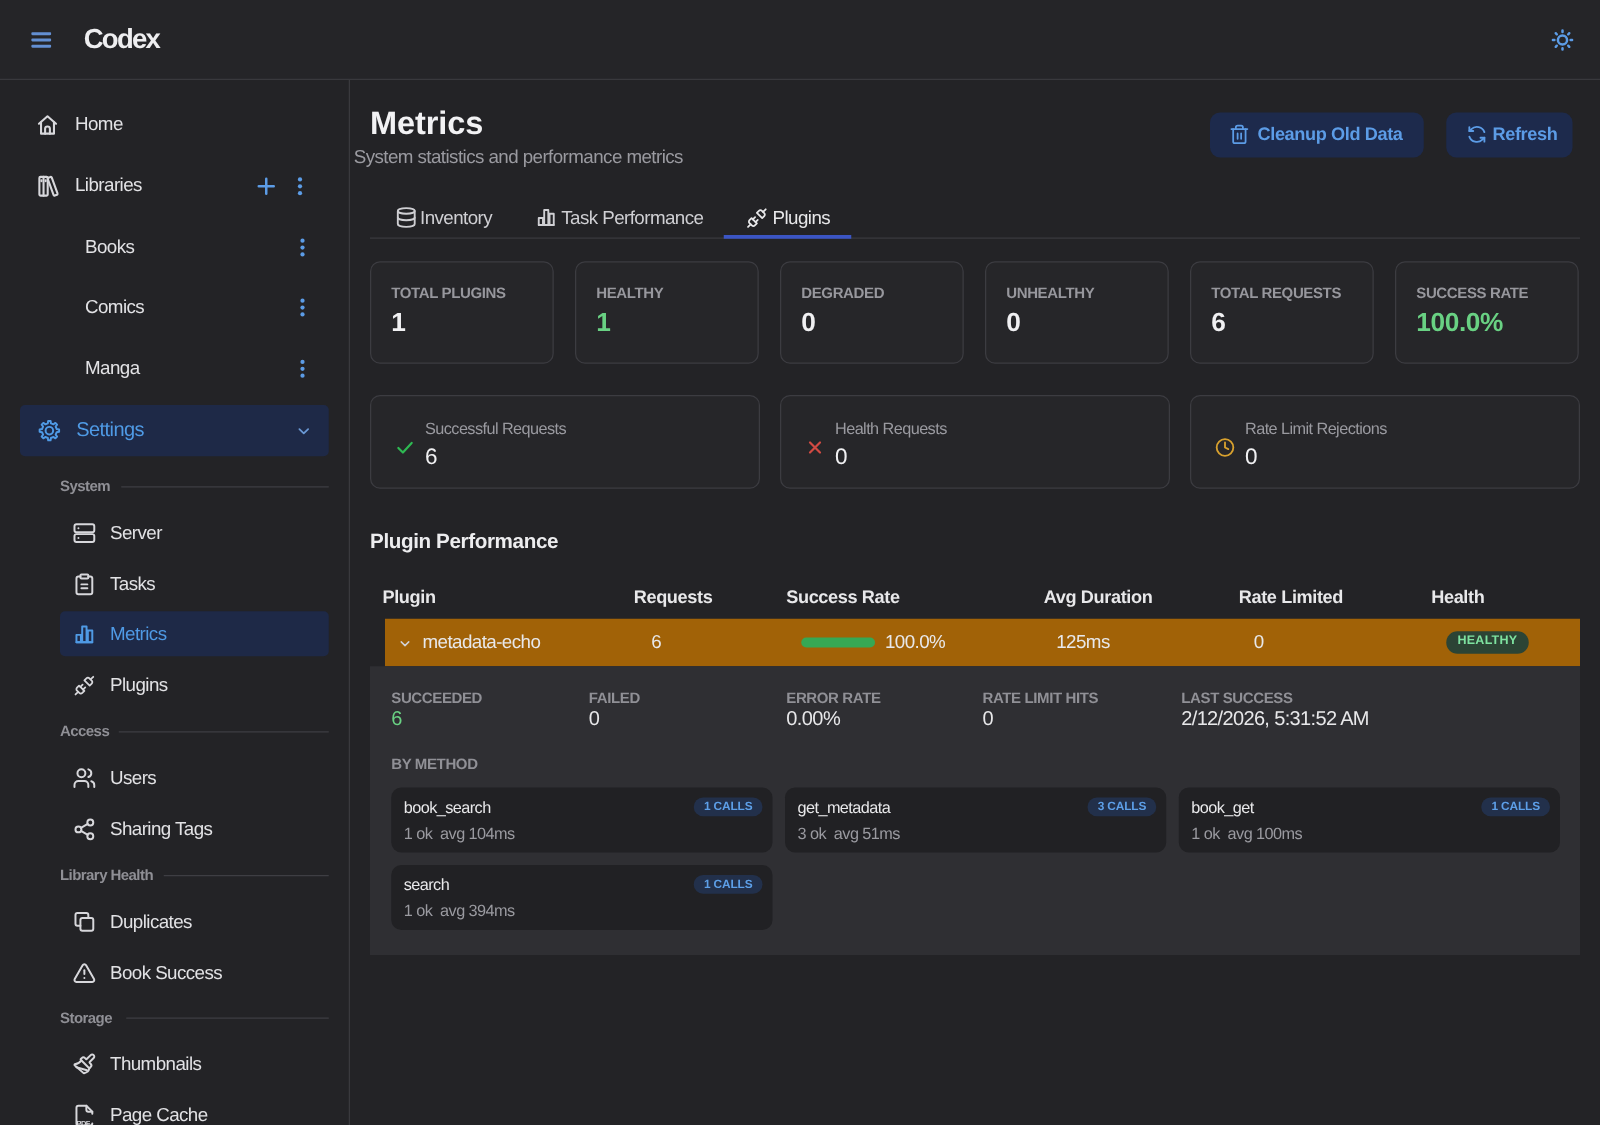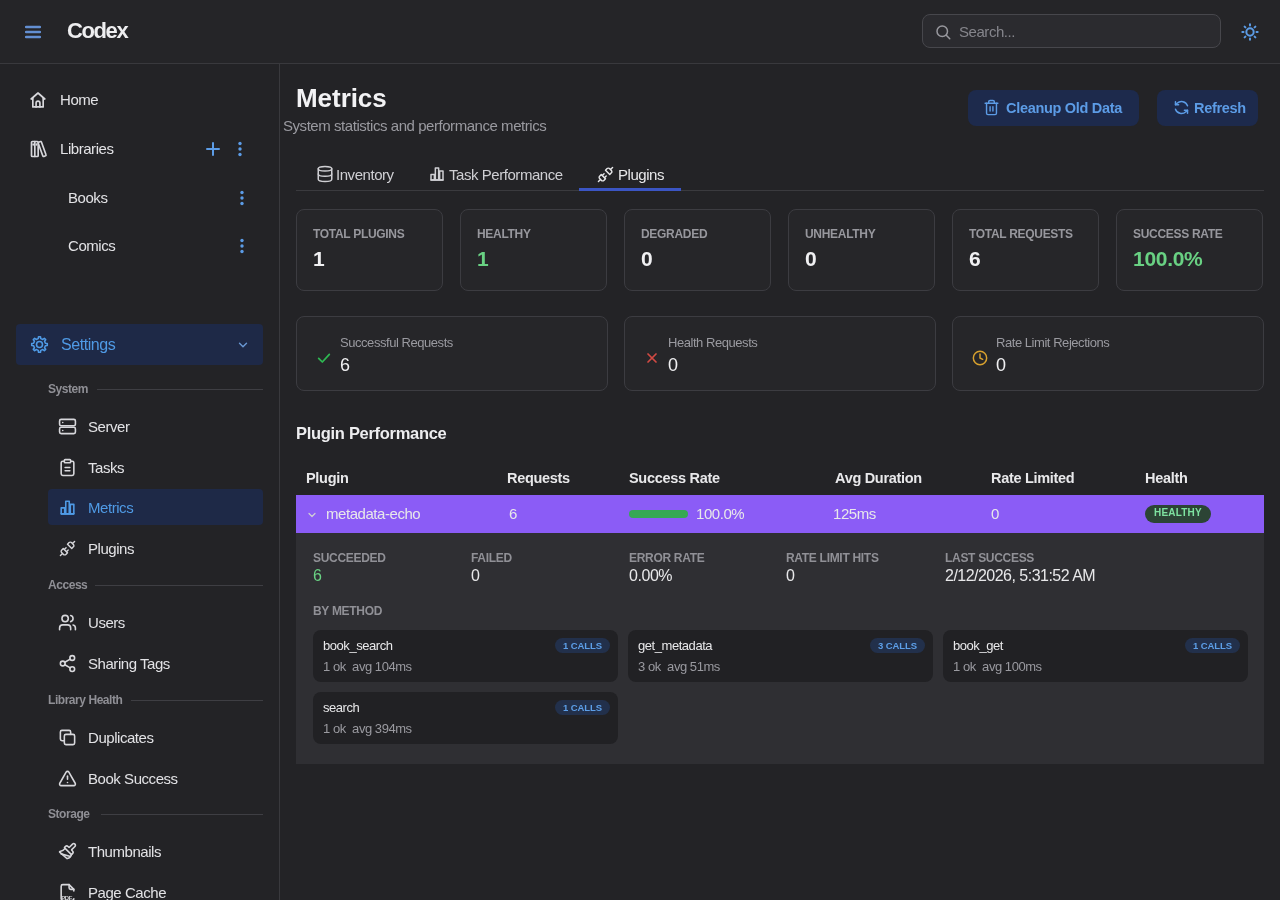--- a/index.html
+++ b/index.html
@@ -15,27 +15,20 @@
 .secline { position:absolute; height:1px; background:#3e3e43; top:50%; }
 svg { display:block; }
 </style>
 </head>
 <body>
 <div id="topbar">
   <svg class="abs" style="left:25px;top:24px" width="16" height="16" viewBox="0 0 16 16">
       <path d="M1 3h14M1 8h14M1 13h14" stroke="#638fd2" stroke-width="2.3" stroke-linecap="round"></path>
     </svg>
   <div class="abs" style="left:67px;top:18px;font-size:22px;font-weight:bold;color:#eeeef0;letter-spacing:-1.4px">Codex</div>
-  <div class="abs" style="left:922px;top:14px;width:299px;height:34px;background:#2b2b2f;border:1px solid #47474c;border-radius:8px;">
-    <svg class="abs" style="left:11px;top:8px" width="18" height="18" viewBox="0 0 24 24" fill="none" stroke="#98989e" stroke-width="2" stroke-linecap="round">
-        <circle cx="11" cy="11" r="7"></circle>
-        <path d="M21 21l-4.3-4.3"></path>
-      </svg>
-    <div class="abs" style="left:36px;top:8px;font-size:15px;color:#85858b">Search...</div>
-  </div>
   <svg class="abs" style="left:1240px;top:22px" width="20" height="20" viewBox="0 0 24 24" fill="none" stroke="#5c9ce6" stroke-width="2.4" stroke-linecap="round">
       <circle cx="12" cy="12" r="4.4"></circle>
       <path d="M12 2.8v1.4M12 19.8v1.4M5.5 5.5l1 1M17.5 17.5l1 1M2.8 12h1.4M19.8 12h1.4M6.5 17.5l-1 1M18.5 5.5l-1 1"></path>
     </svg>
 </div>
 
 <div id="sidebar">
 
   <div class="abs" style="left:0;top:16px;width:280px;height:40px;">
     <svg class="abs" style="left:28px;top:10px" width="20" height="20" viewBox="0 0 24 24" fill="none" stroke="#d7d7db" stroke-width="2" stroke-linejoin="round" stroke-linecap="round">
@@ -67,20 +60,28 @@
   <div class="abs" style="left:0;top:114px;width:280px;height:40px;">
     <div class="navsub abs" style="left:68px;top:11px">Books</div>
     <svg class="abs" style="left:234px;top:12px" width="16" height="16" viewBox="0 0 16 16" fill="#5c9ce6">
         <circle cx="8" cy="2.5" r="1.7"></circle>
         <circle cx="8" cy="8" r="1.7"></circle>
         <circle cx="8" cy="13.5" r="1.7"></circle>
       </svg>
   </div>
   <div class="abs" style="left:0;top:162px;width:280px;height:40px;">
     <div class="navsub abs" style="left:68px;top:11px">Comics</div>
+    <svg class="abs" style="left:234px;top:12px" width="16" height="16" viewBox="0 0 16 16" fill="#5c9ce6">
+        <circle cx="8" cy="2.5" r="1.7"></circle>
+        <circle cx="8" cy="8" r="1.7"></circle>
+        <circle cx="8" cy="13.5" r="1.7"></circle>
+      </svg>
+  </div>
+  <div class="abs" style="left:0;top:211px;width:280px;height:40px;">
+    <div class="navsub abs" style="left:68px;top:11px">Manga</div>
     <svg class="abs" style="left:234px;top:12px" width="16" height="16" viewBox="0 0 16 16" fill="#5c9ce6">
         <circle cx="8" cy="2.5" r="1.7"></circle>
         <circle cx="8" cy="8" r="1.7"></circle>
         <circle cx="8" cy="13.5" r="1.7"></circle>
       </svg>
   </div>
 
   <div class="abs" style="left:16px;top:260px;width:247px;height:41px;background:#1e2947;border-radius:4px;">
     <svg class="abs" style="left:14px;top:11px" width="19" height="19" viewBox="0 0 24 24" fill="none" stroke="#4f9ae5" stroke-width="2" stroke-linejoin="round" stroke-linecap="round">
         <path d="M10.79 2.17 L13.21 2.17 L13.58 4.57 L16.14 5.63 L18.10 4.20 L19.80 5.90 L18.37 7.86 L19.43 10.42 L21.83 10.79 L21.83 13.21 L19.43 13.58 L18.37 16.14 L19.80 18.10 L18.10 19.80 L16.14 18.37 L13.58 19.43 L13.21 21.83 L10.79 21.83 L10.42 19.43 L7.86 18.37 L5.90 19.80 L4.20 18.10 L5.63 16.14 L4.57 13.58 L2.17 13.21 L2.17 10.79 L4.57 10.42 L5.63 7.86 L4.20 5.90 L5.90 4.20 L7.86 5.63 L10.42 4.57 Z"></path>
@@ -299,21 +300,21 @@
 
   <div class="abs" style="left:16px;top:398px;width:968px;">
     <div style="position:relative;height:33px;">
       <div class="abs" style="left:10px;top:8px;font-size:14.5px;font-weight:bold;color:#e8e8ea">Plugin</div>
       <div class="abs" style="left:211px;top:8px;font-size:14.5px;font-weight:bold;color:#e8e8ea">Requests</div>
       <div class="abs" style="left:333px;top:8px;font-size:14.5px;font-weight:bold;color:#e8e8ea">Success Rate</div>
       <div class="abs" style="left:539px;top:8px;font-size:14.5px;font-weight:bold;color:#e8e8ea">Avg Duration</div>
       <div class="abs" style="left:695px;top:8px;font-size:14.5px;font-weight:bold;color:#e8e8ea">Rate Limited</div>
       <div class="abs" style="left:849px;top:8px;font-size:14.5px;font-weight:bold;color:#e8e8ea">Health</div>
     </div>
-    <div style="position:relative;height:38px;background:#8b5cf6;">
+    <div style="position:relative;height:38px;background:#a16207;margin-left:12px;">
       <svg class="abs" style="left:10px;top:14px" width="12" height="12" viewBox="0 0 24 24" fill="none" stroke="#d0d0d4" stroke-width="2.4" stroke-linecap="round" stroke-linejoin="round">
           <path d="m6 9 6 6 6-6"></path>
         </svg>
       <div class="abs" style="left:30px;top:10px;font-size:15px;color:#e8e8ea">metadata-echo</div>
       <div class="abs" style="left:213px;top:10px;font-size:15px;color:#e8e8ea">6</div>
       <div class="abs" style="left:333px;top:15px;width:59px;height:8px;background:#36a854;border-radius:4px;"></div>
       <div class="abs" style="left:400px;top:10px;font-size:15px;color:#e8e8ea">100.0%</div>
       <div class="abs" style="left:537px;top:10px;font-size:15px;color:#e8e8ea">125ms</div>
       <div class="abs" style="left:695px;top:10px;font-size:15px;color:#e8e8ea">0</div>
       <div class="abs" style="left:849px;top:10px;height:18px;padding:2px 9px;background:#2c4435;border-radius:9px;font-size:10px;font-weight:bold;color:#7ee2a0;letter-spacing:0.2px;">HEALTHY</div>

